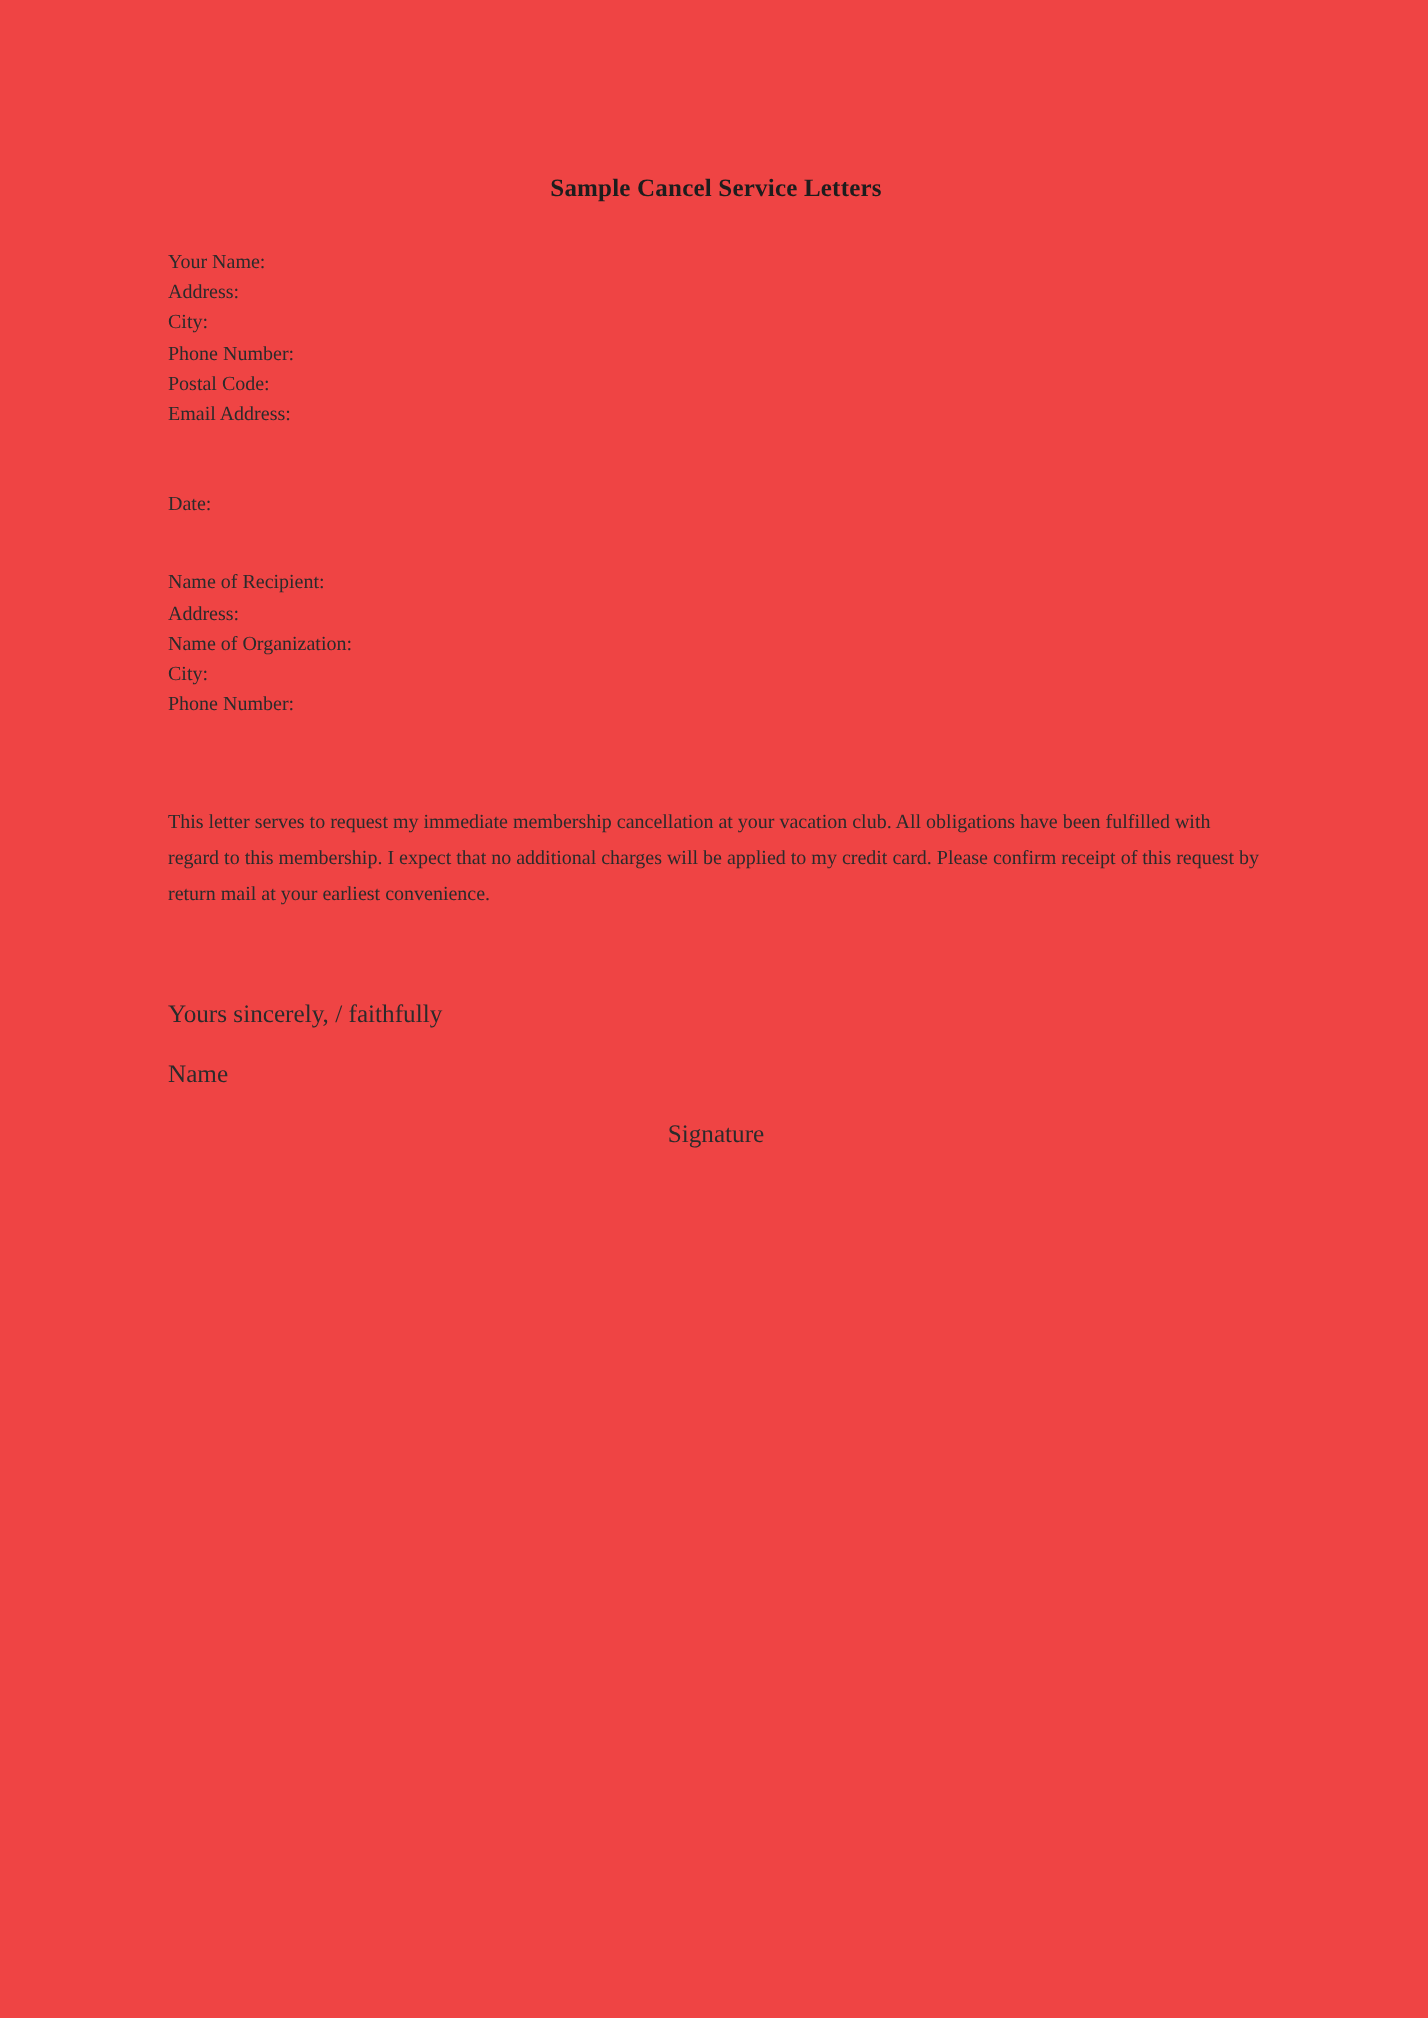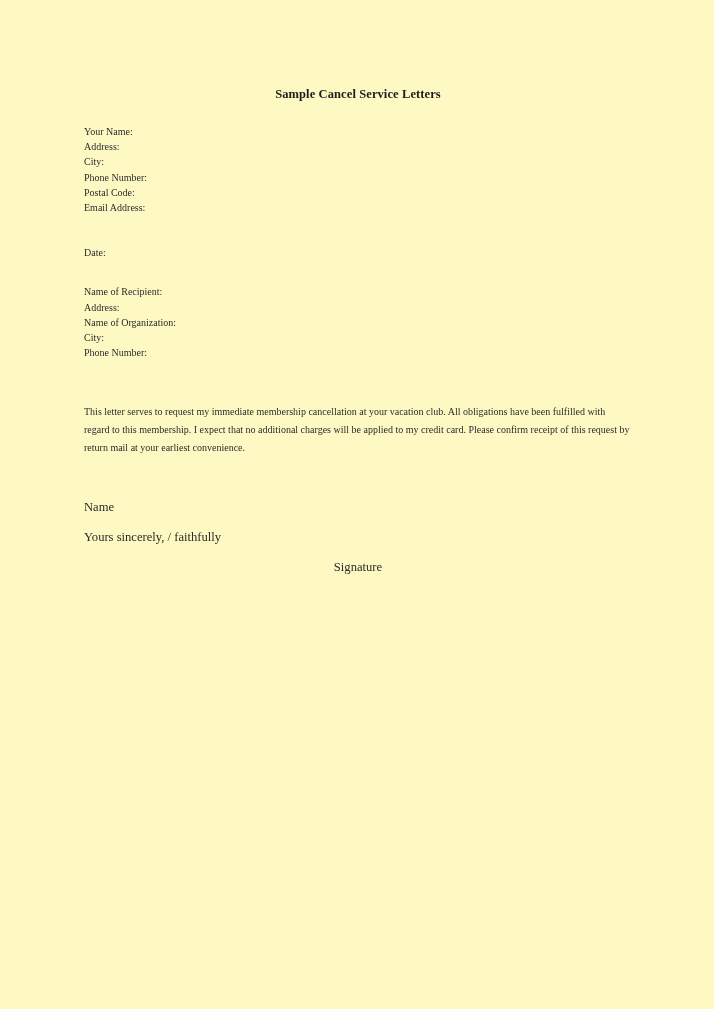--- a/index.html
+++ b/index.html
@@ -5,21 +5,21 @@
   html, body {
     margin: 0;
     padding: 0;
     background: #ffffff;
   }
 
   .page {
     position: relative;
     width: 714px;
     height: 1009px;
-    background: #fef9c3;
+    background: #ef4444;
     margin: 0 auto;
     overflow: hidden;
     font-family: "Liberation Serif", "DejaVu Serif", serif;
     color: #2b2b2b;
     -webkit-font-smoothing: antialiased;
   }
 
   
   .content {
     position: absolute;
@@ -107,19 +107,19 @@
       <div class="line">Address:</div>
       <div class="line">Name of Organization:</div>
       <div class="line">City:</div>
       <div class="line">Phone Number:</div>
     </div>
 
 
     <p class="body-paragraph">This letter serves to request my immediate membership cancellation at your vacation club. All obligations have been fulfilled with regard to this membership. I expect that no additional charges will be applied to my credit card. Please confirm receipt of this request by return mail at your earliest convenience.</p>
 
     <div class="closing-block">
+      <div class="closing-line">Yours sincerely, / faithfully</div>
       <div class="closing-line">Name</div>
-      <div class="closing-line">Yours sincerely, / faithfully</div>
       <div class="closing-line">Signature</div>
     </div>
 
   </div>
 </div>
 
 </body></html>

